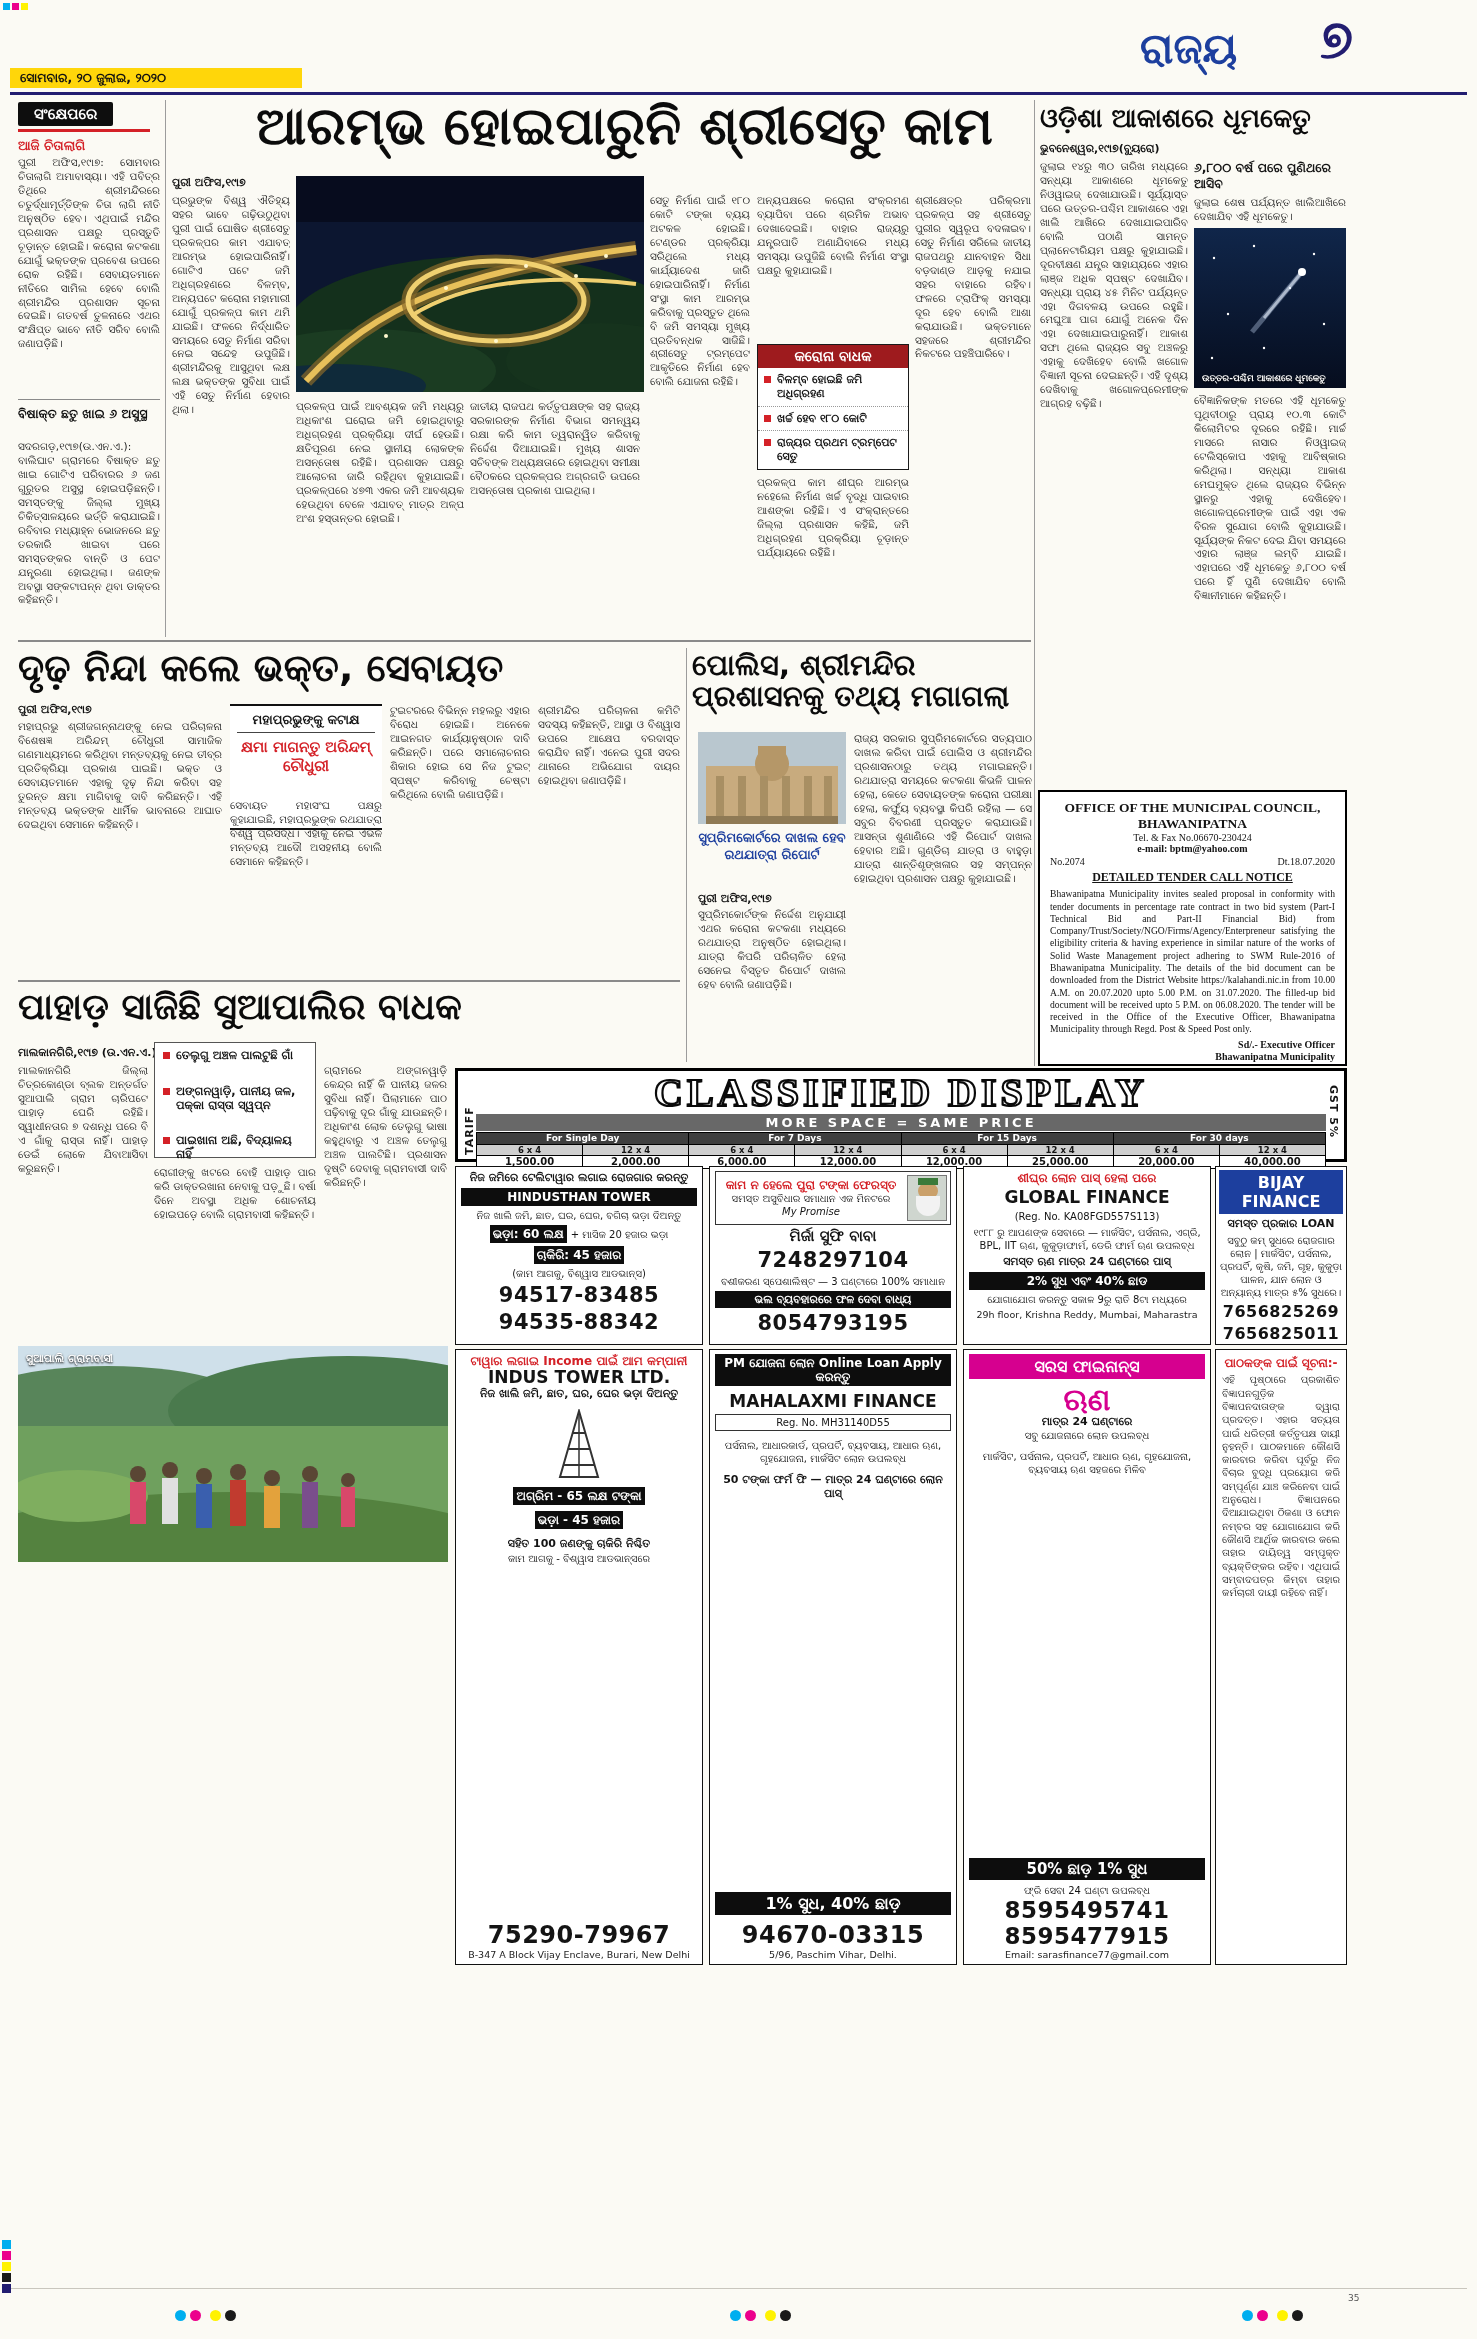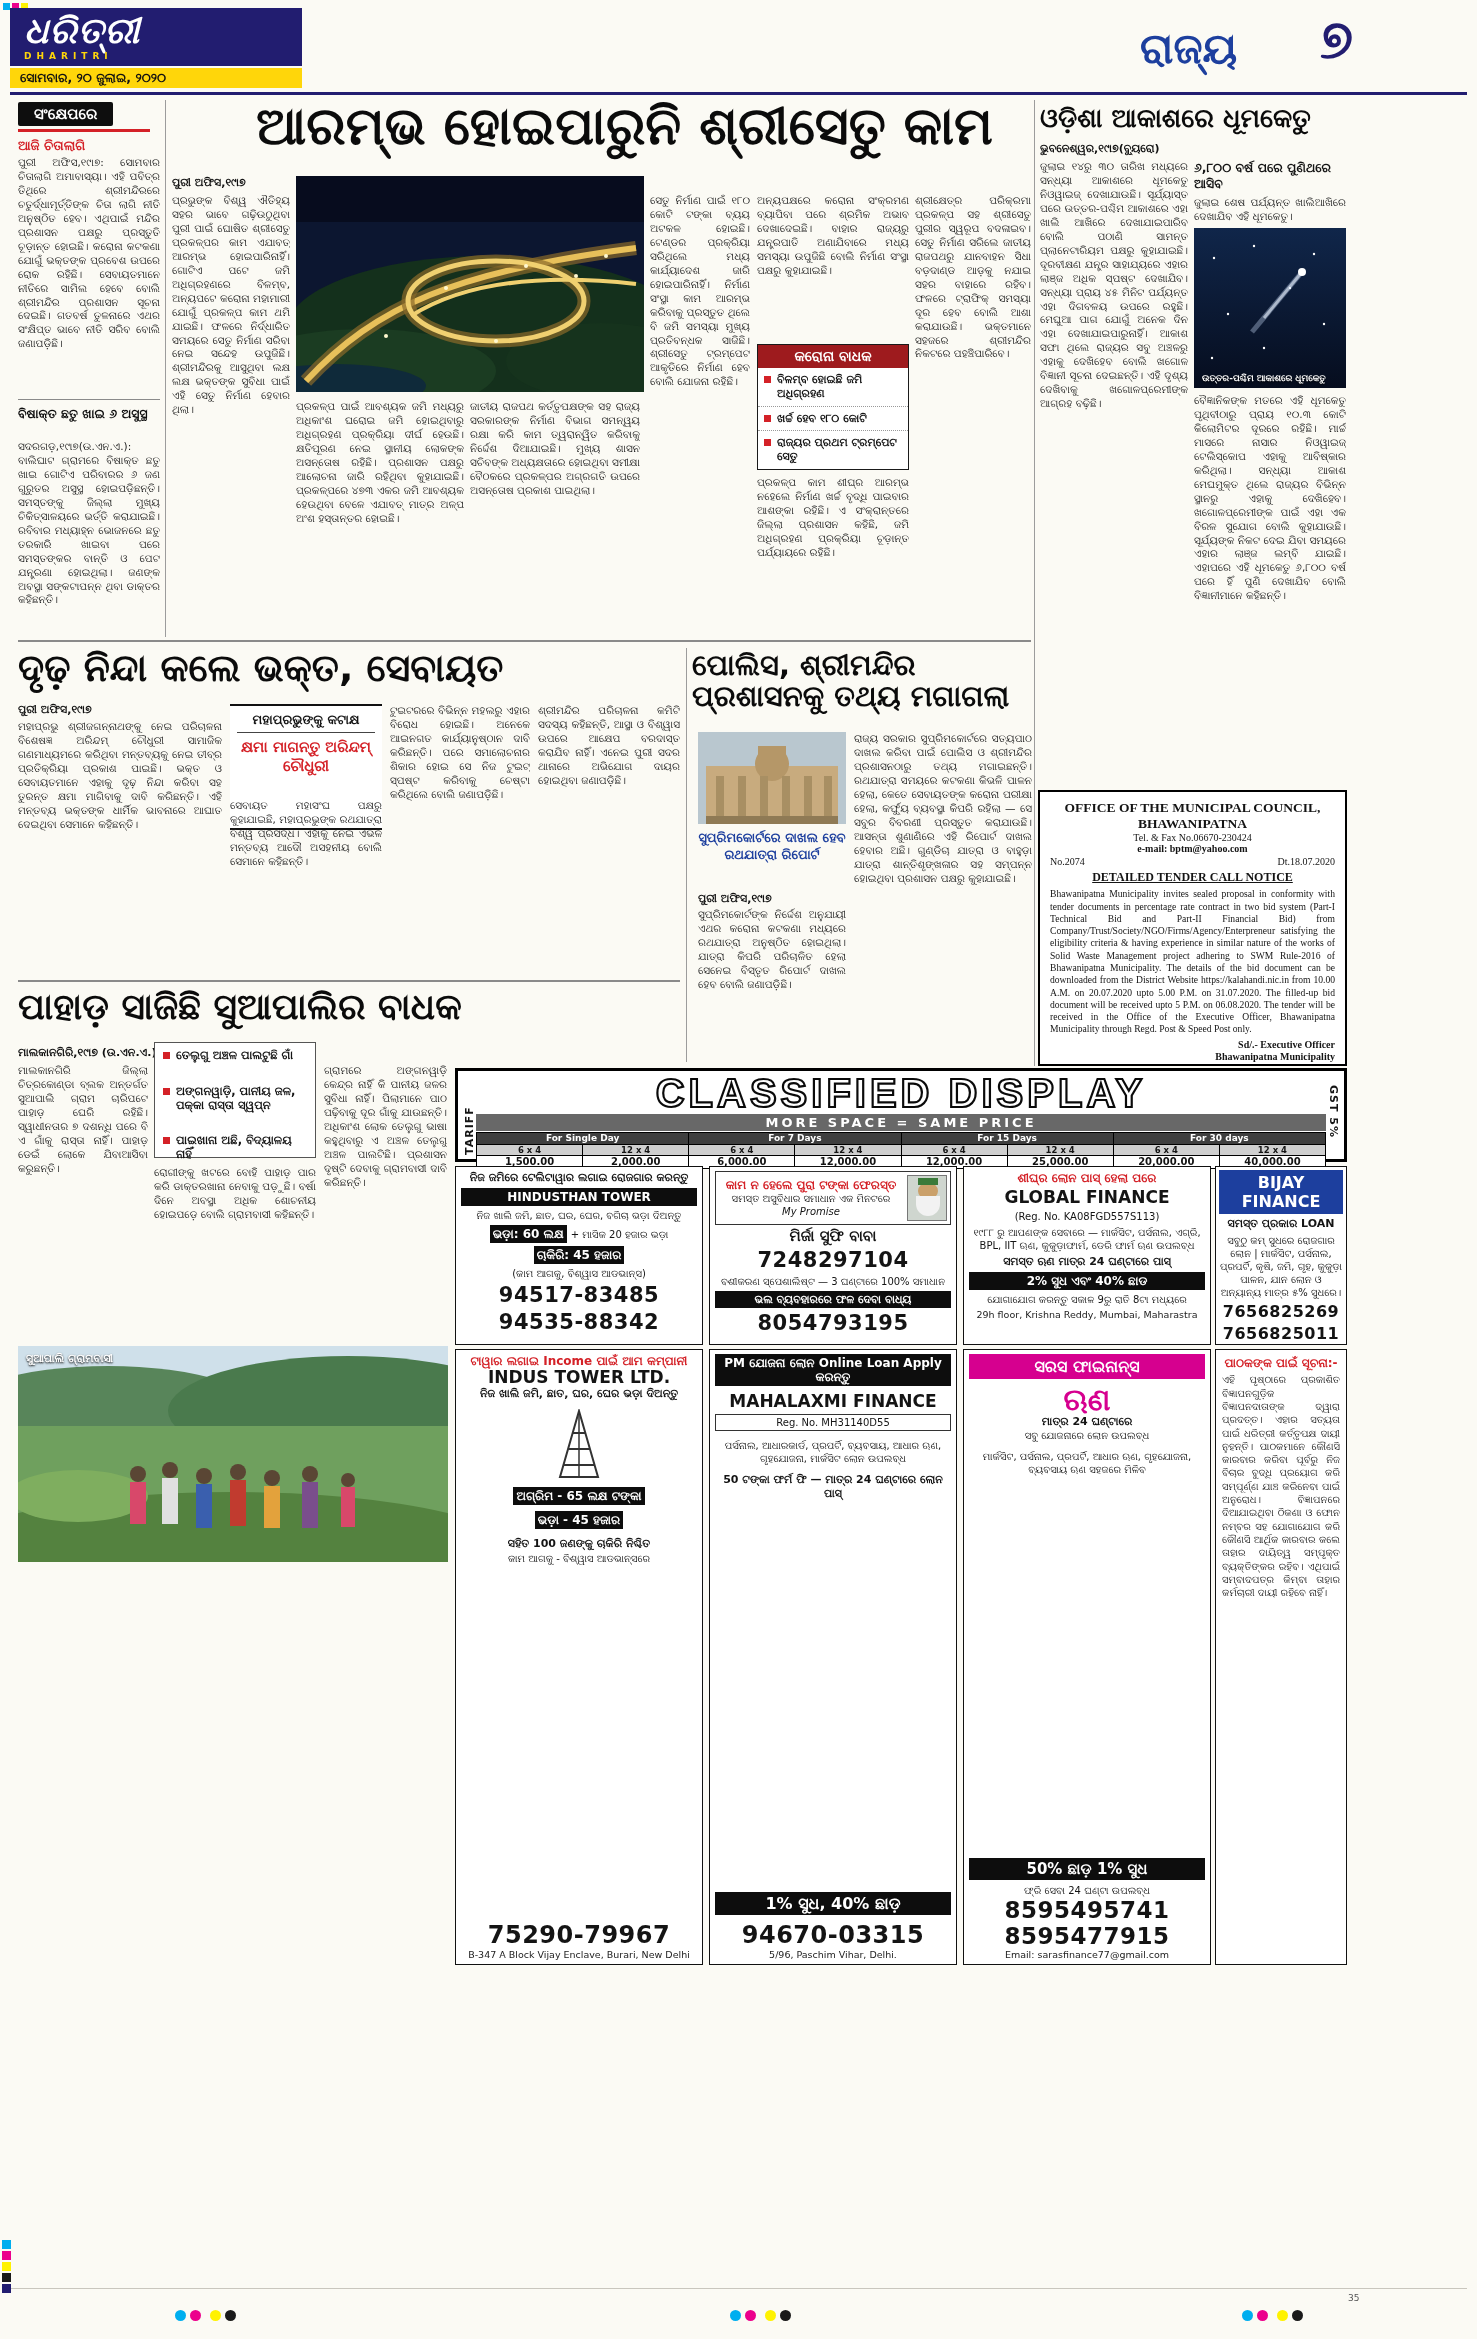--- a/index.html
+++ b/index.html
@@ -42,21 +42,21 @@
   .muni{border:2px solid #000;background:#fff;padding:8px 10px;font-family:"Liberation Serif","DejaVu Serif",serif}
   .muni-title{font-weight:700;font-size:13.5px;text-align:center;line-height:1.2}
   .muni-line{font-size:10px;text-align:center}
   .muni-ref{display:flex;justify-content:space-between;font-size:10px;margin-top:2px}
   .muni-notice{font-weight:700;font-size:12px;text-align:center;text-decoration:underline;margin:3px 0}
   .muni-body{font-size:9.6px;text-align:justify;line-height:1.28}
   .muni-sign{font-weight:700;font-size:10px;text-align:right;line-height:1.25;margin-top:3px}
   
   .cd-box{border:3px solid #000;background:#fff;padding:2px 18px 3px 18px}
   .cd-title{font-size:40px;font-weight:900;letter-spacing:4px;text-align:center;color:#fff;
-            -webkit-text-stroke:2.2px #0a0a0a;text-shadow:0 0 1px #000;line-height:1.02;font-family:Liberation Sans, sans-serif}
+            -webkit-text-stroke:2.2px #0a0a0a;text-shadow:0 0 1px #000;line-height:1.02;font-family:Liberation Serif, serif}
   .cd-bar{background:#686868;color:#fff;font-weight:800;font-size:13px;text-align:center;letter-spacing:3px;padding:1px 0}
   .tariff-table{width:100%;border-collapse:collapse;table-layout:fixed;margin-top:1px}
   .tariff-table td,.tariff-table th{border:1px solid #000;text-align:center;padding:0 1px;overflow:hidden}
   .tg{background:#3f3f3f;color:#fff;font-weight:700;font-size:9px;height:12px}
   .ts{background:#cfcfcf;font-weight:700;font-size:8.5px;height:11px}
   .tv{background:#fff;font-weight:800;font-size:10px;height:13px}
   .rot{position:absolute;writing-mode:vertical-rl;transform:rotate(180deg);font-weight:800;font-size:11px;letter-spacing:1px}
   
   .ad{border:1.5px solid #111;background:#fff;padding:4px 5px;display:flex;flex-direction:column;gap:3px;overflow:hidden}
   .ad .bar{background:#0d0d0d;color:#fff;font-weight:800;text-align:center;font-size:12px;padding:2px 1px}
@@ -77,24 +77,20 @@
 <body>
 
 <div id="page">
 
   <div class="abs" style="left:3px;top:3px;display:flex;gap:2px">
     <span style="width:7px;height:7px;background:#00aeef"></span>
     <span style="width:7px;height:7px;background:#ec008c"></span>
     <span style="width:7px;height:7px;background:#fff200"></span>
   </div>
 
-  <div class="abs masthead" style="left:10px;top:8px;width:292px;height:58px">
-    <div class="logo">ଧରିତ୍ରୀ</div>
-    <div class="logo-sub">DHARITRI</div>
-  </div>
   <div class="abs datestrip" style="left:10px;top:68px;width:292px;height:20px">ସୋମବାର, ୨୦ ଜୁଲାଇ, ୨୦୨୦</div>
   <div class="abs section-label" style="left:1140px;top:24px;width:170px;text-align:left">ରାଜ୍ୟ</div>
   <div class="abs pageno" style="left:1320px;top:8px">୭</div>
   <div class="abs" style="left:10px;top:92px;width:1457px;height:3px;background:#221d70"></div>
 
   <div class="abs" style="left:18px;top:102px">
     <span class="brief-chip">ସଂକ୍ଷେପରେ</span>
   </div>
   <div class="abs" style="left:18px;top:129px;width:132px;height:3px;background:#d42127"></div>
   <div class="abs brief-title" style="left:18px;top:138px;width:142px">ଆଜି ଚିତାଲାଗି</div>

